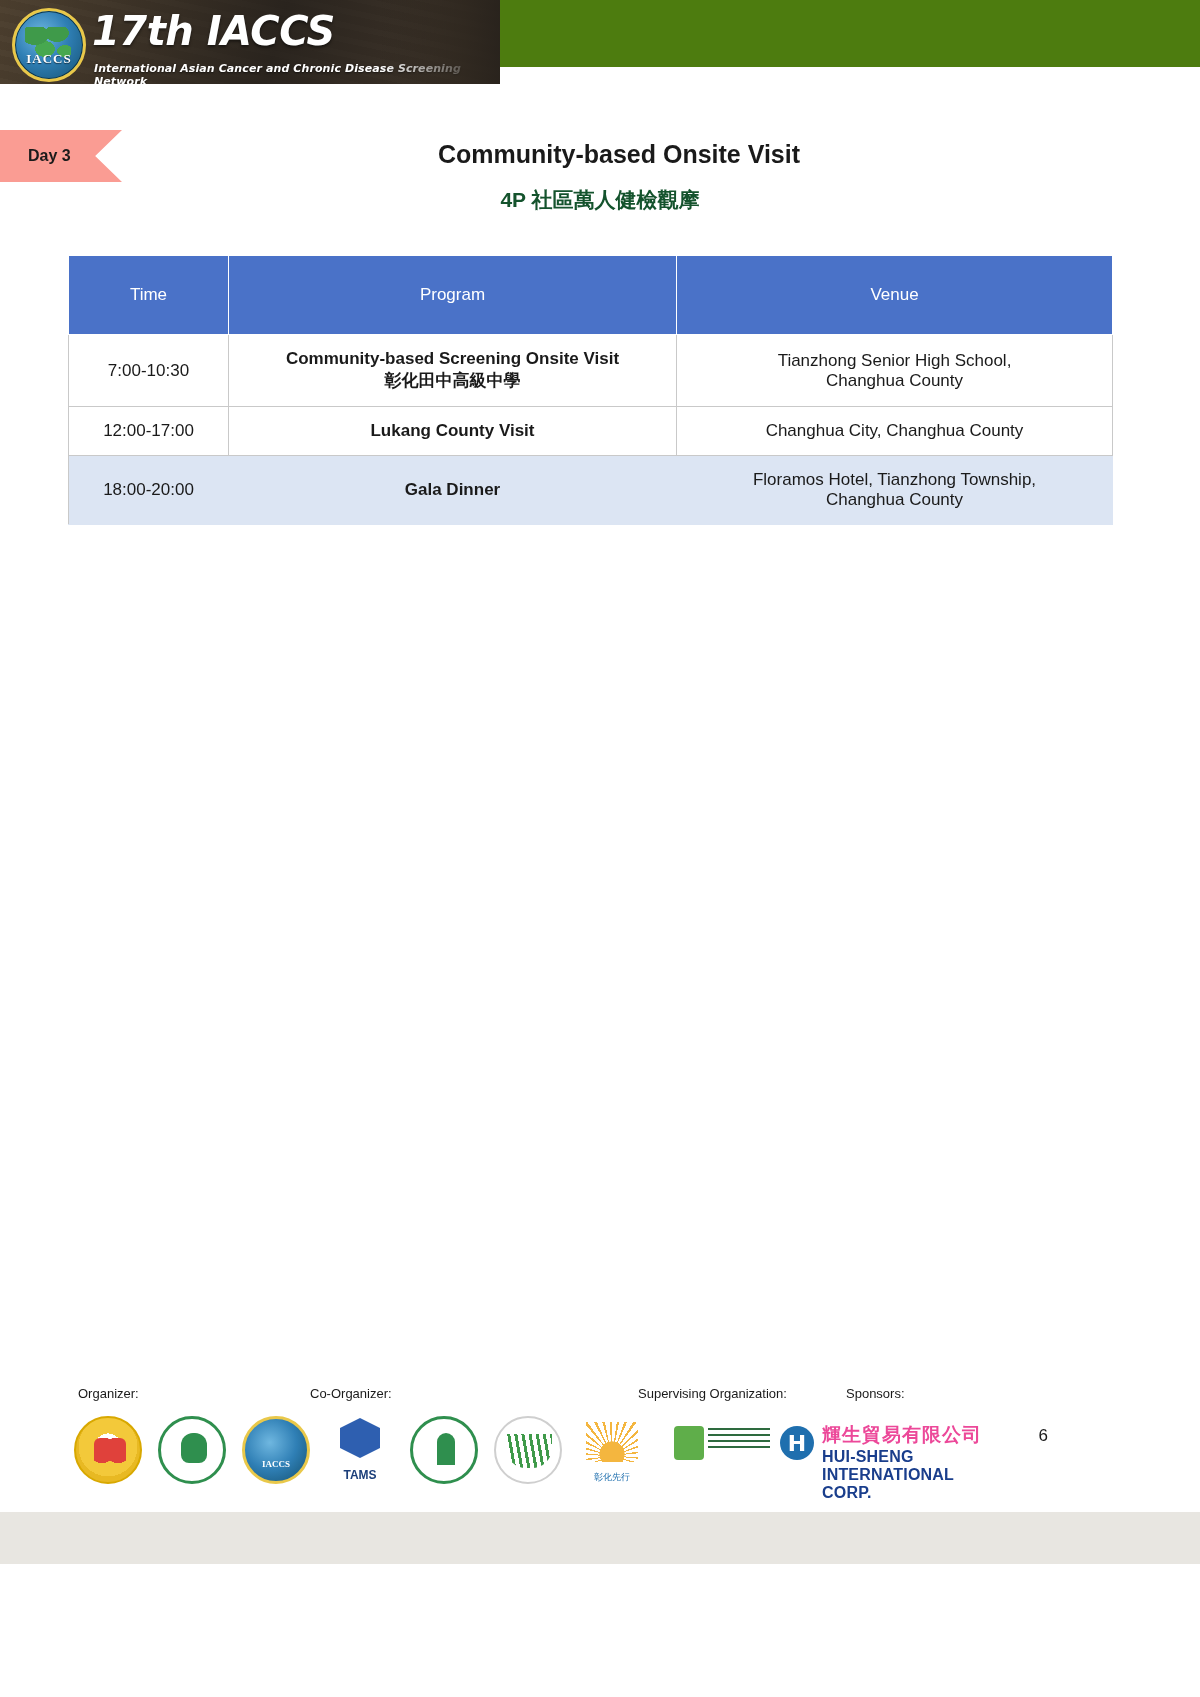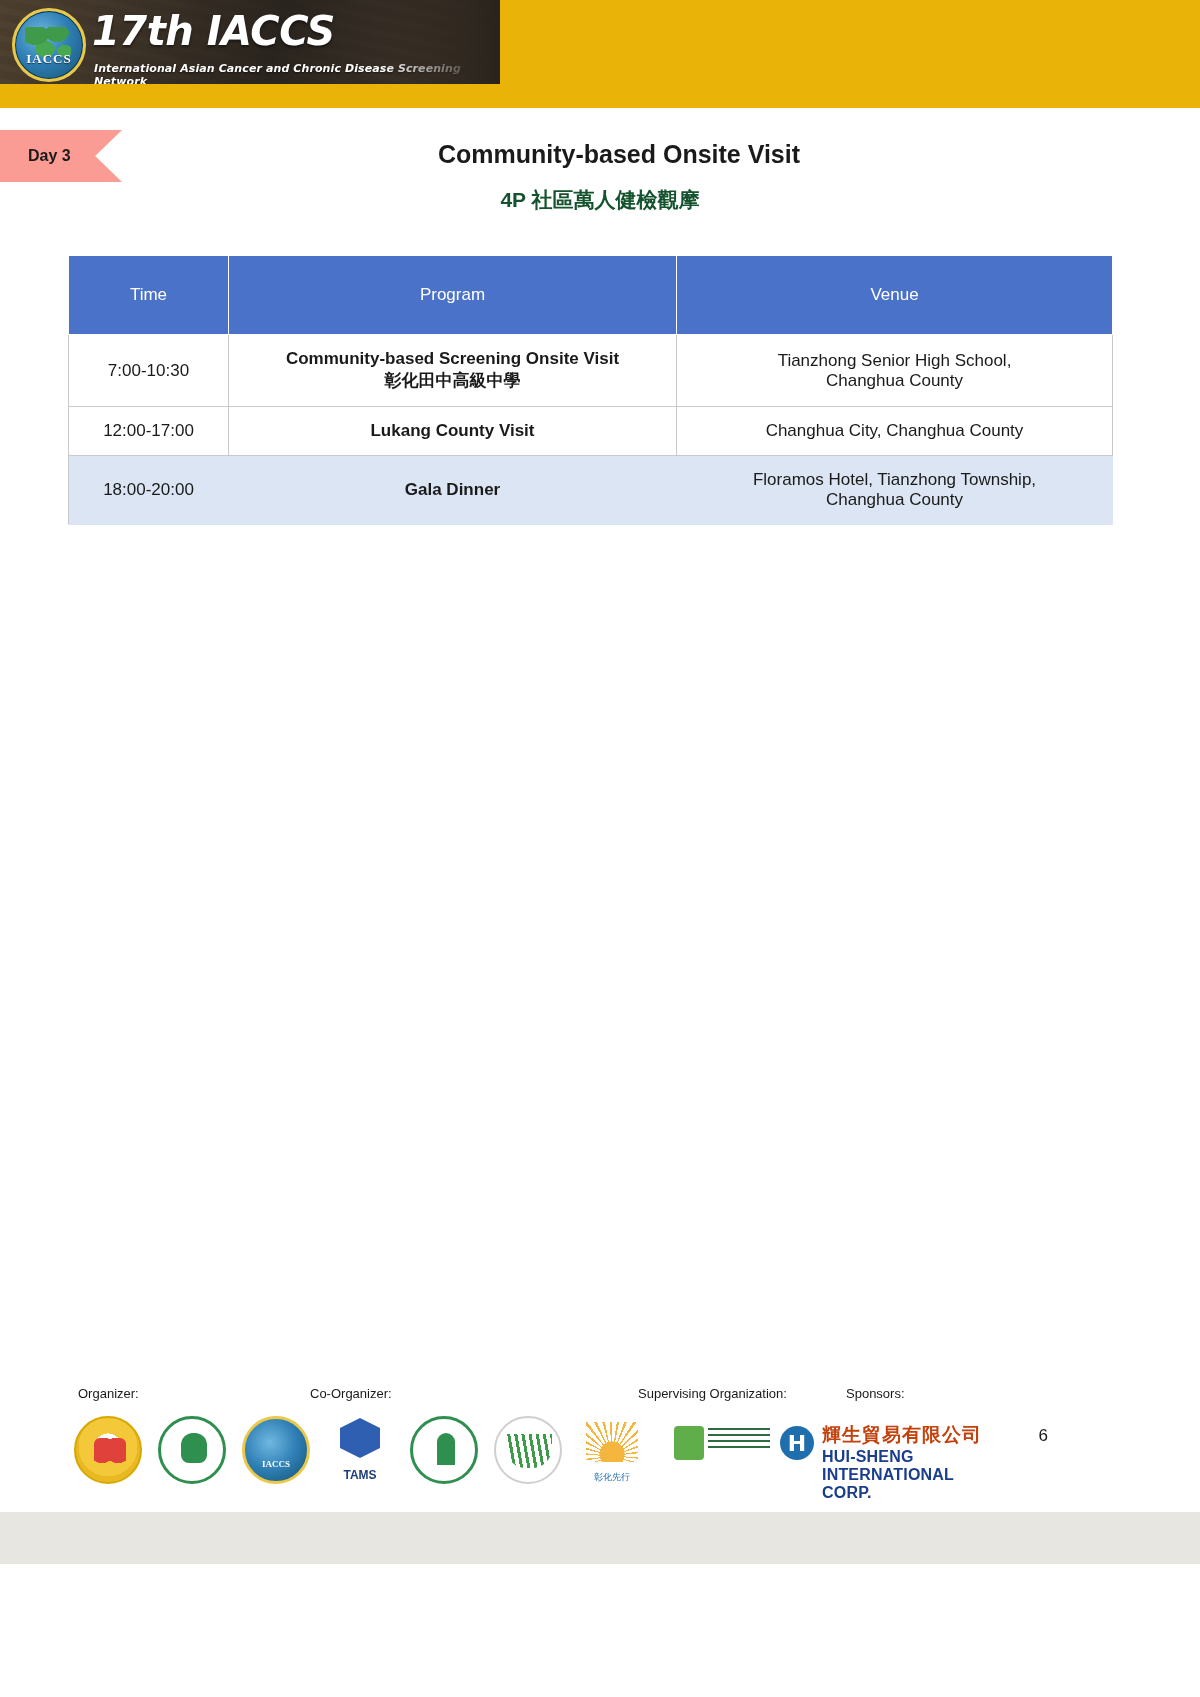--- a/index.html
+++ b/index.html
@@ -13,22 +13,22 @@
     font-family: "Liberation Sans", sans-serif;
     position: relative;
     overflow: hidden;
   }
 
   
   .header-band {
     position: absolute;
     top: 0; left: 0;
     width: 1200px;
-    height: 108px;
-    background: #eab308;
+    height: 67px;
+    background: #4d7c0f;
   }
   .header-logo-block {
     position: absolute;
     top: 0; left: 0;
     width: 500px;
     height: 84px;
     background: #3b3630;
     background-image:
       linear-gradient(105deg, rgba(90,70,45,0.55) 0%, rgba(40,34,28,0.9) 55%, rgba(70,55,40,0.6) 100%),
       repeating-linear-gradient(12deg, rgba(255,255,255,0.035) 0 6px, rgba(0,0,0,0.05) 6px 14px);
@@ -224,21 +224,21 @@
   }
   .sponsor-logo .h-mark {
     position: absolute; left: 0; top: 4px; width: 34px; height: 34px;
     background: #1f6fae; border-radius: 50%;
     color: #fff; font-weight: bold; font-size: 22px;
     display: flex; align-items: center; justify-content: center;
     font-family: "DejaVu Sans", sans-serif;
   }
   .sponsor-logo .cn {
     position: absolute; left: 42px; top: 0;
-    font-size: 19px; font-weight: bold; color: #c2410c;
+    font-size: 19px; font-weight: bold; color: #ec4899;
     letter-spacing: 1px;
   }
   .sponsor-logo .en {
     position: absolute; left: 42px; top: 26px;
     font-size: 16px; font-weight: bold; color: #1a3e8c;
     letter-spacing: 0.2px;
   }
 
   .page-number {
     position: absolute;

